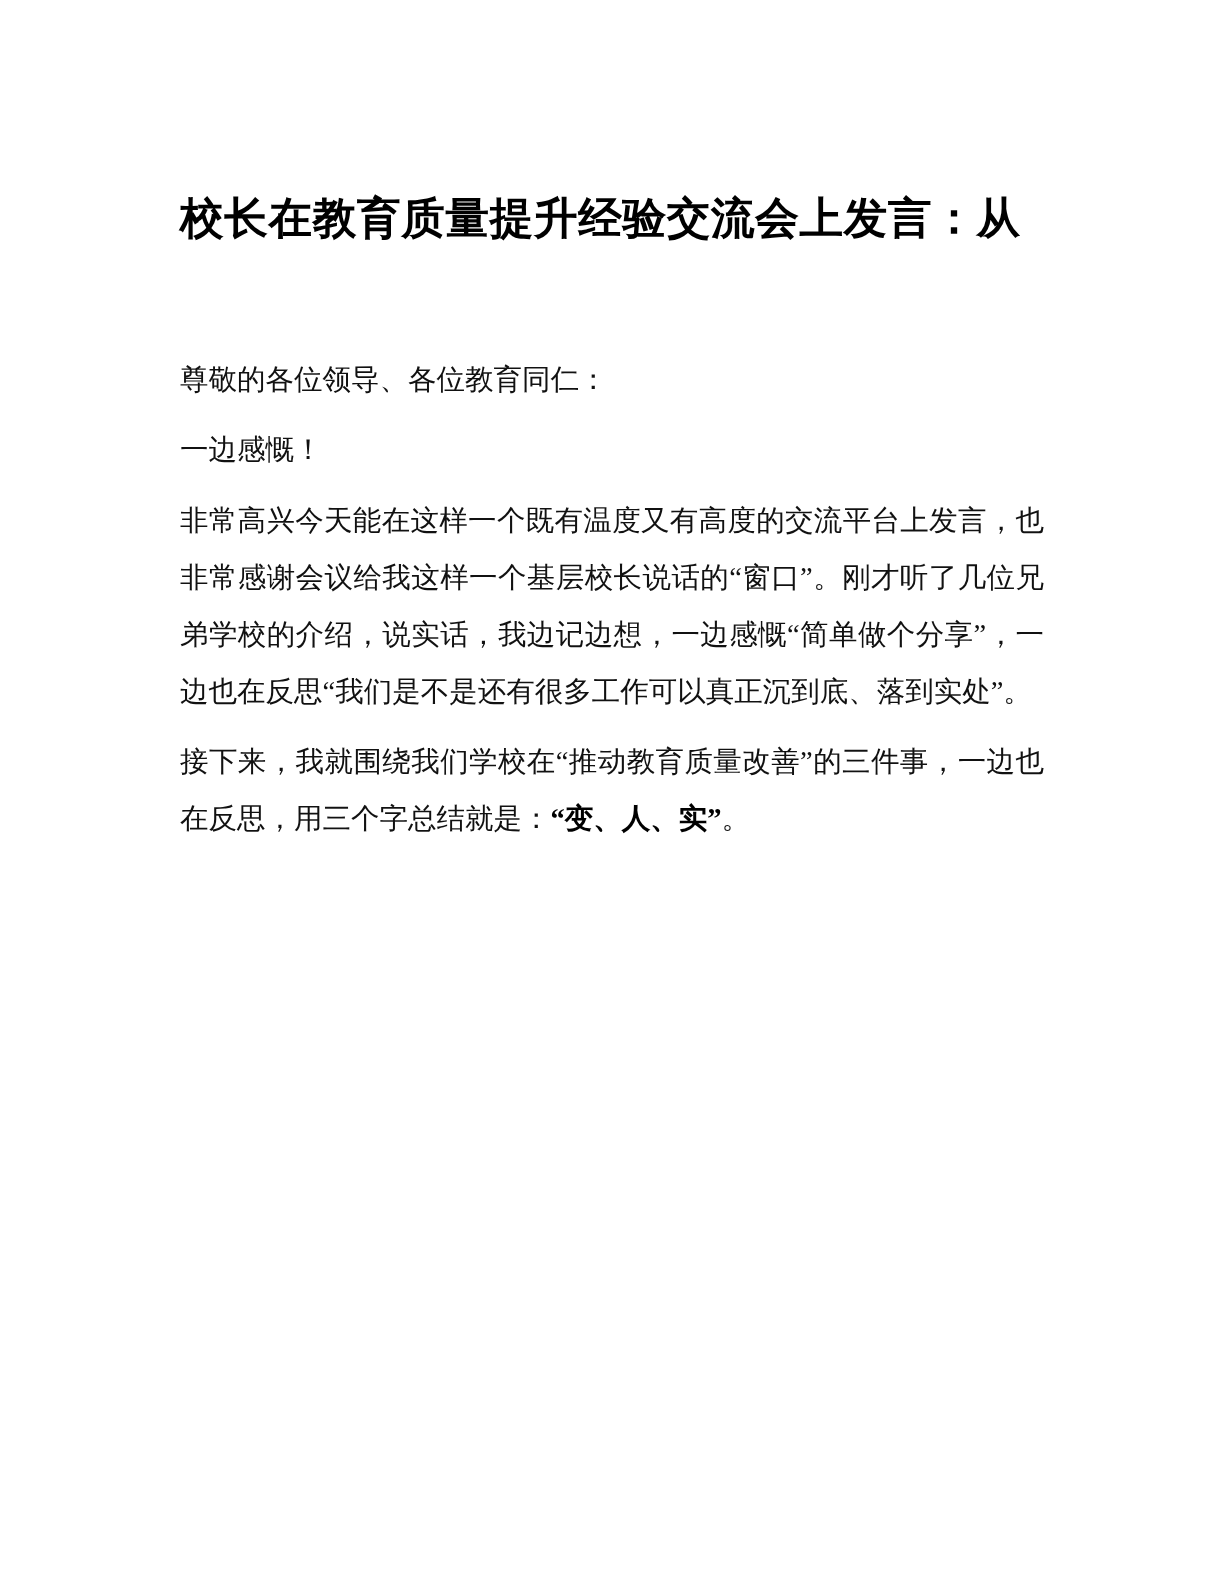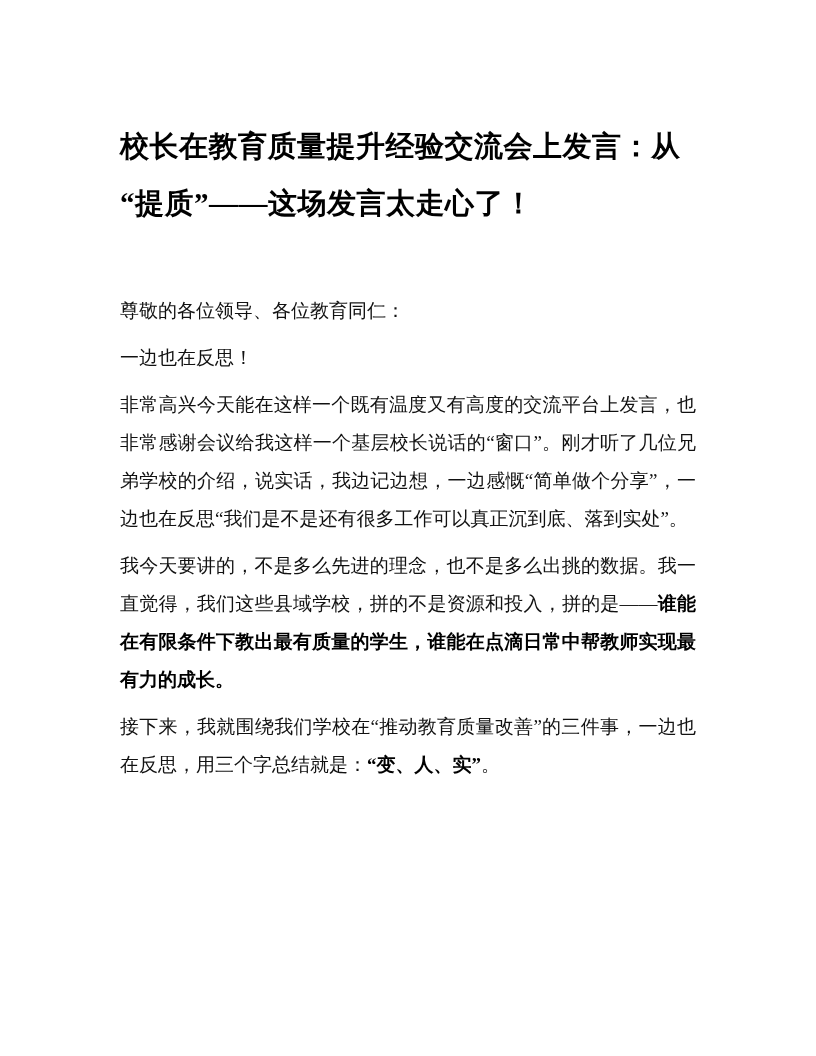--- a/index.html
+++ b/index.html
@@ -50,23 +50,21 @@
     color: #000000;
   }
 </style>
 </head>
 <body>
 
 <div class="page">
   <div class="content">
     <h1 class="doc-title">
       <span class="title-line">校长在教育质量提升经验交流会上发言：从</span>
-      <span class="title-line">“提质”——这场发言太走心了！</span>
     </h1>
     <div class="doc-body" id="paragraphs">
         <p class="para"><span class="run">尊敬的各位领导、各位教育同仁：</span></p>
-        <p class="para"><span class="run">一边也在反思！</span></p>
+        <p class="para"><span class="run">一边感慨！</span></p>
         <p class="para"><span class="run">非常高兴今天能在这样一个既有温度又有高度的交流平台上发言，也非常感谢会议给我这样一个基层校长说话的“窗口”。刚才听了几位兄弟学校的介绍，说实话，我边记边想，一边感慨“简单做个分享”，一边也在反思“我们是不是还有很多工作可以真正沉到底、落到实处”。</span></p>
-        <p class="para"><span class="run">我今天要讲的，不是多么先进的理念，也不是多么出挑的数据。我一直觉得，我们这些县域学校，拼的不是资源和投入，拼的是——</span><span class="run bold">谁能在有限条件下教出最有质量的学生，谁能在点滴日常中帮教师实现最有力的成长。</span></p>
         <p class="para"><span class="run">接下来，我就围绕我们学校在“推动教育质量改善”的三件事，一边也在反思，用三个字总结就是：</span><span class="run bold">“变、人、实”</span><span class="run">。</span></p>
       </div>
   </div>
 </div>
 
 </body></html>

